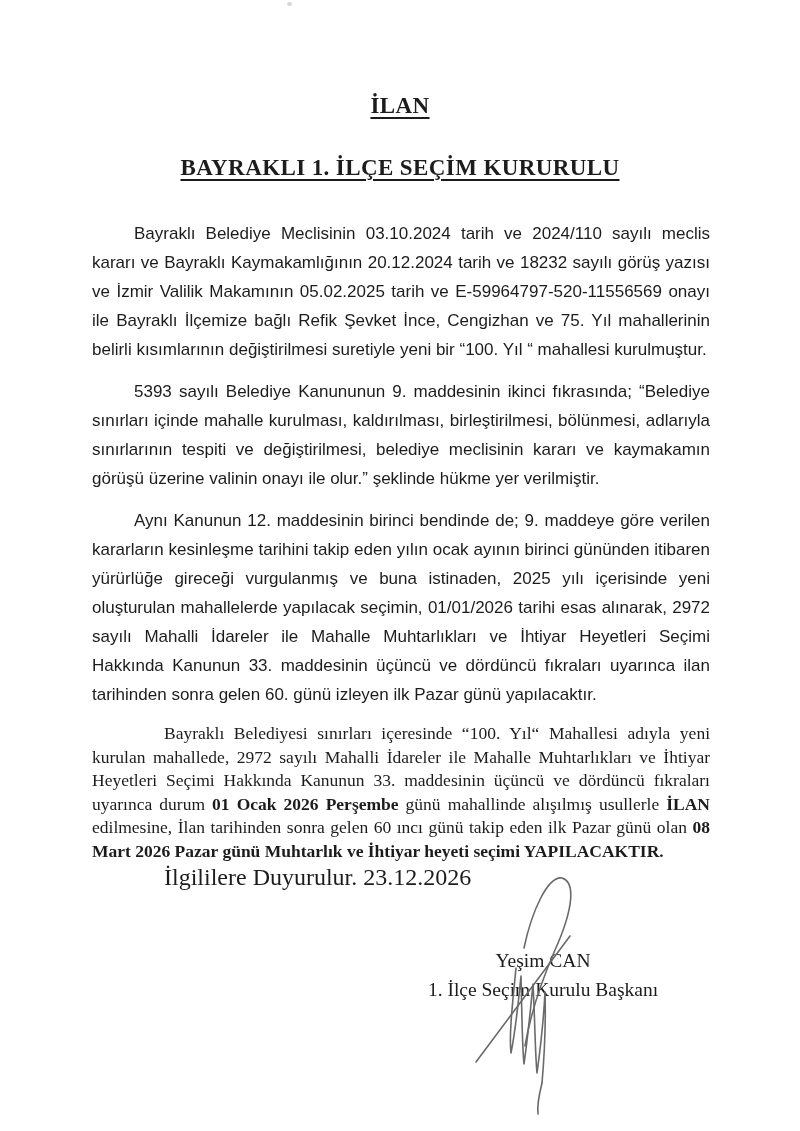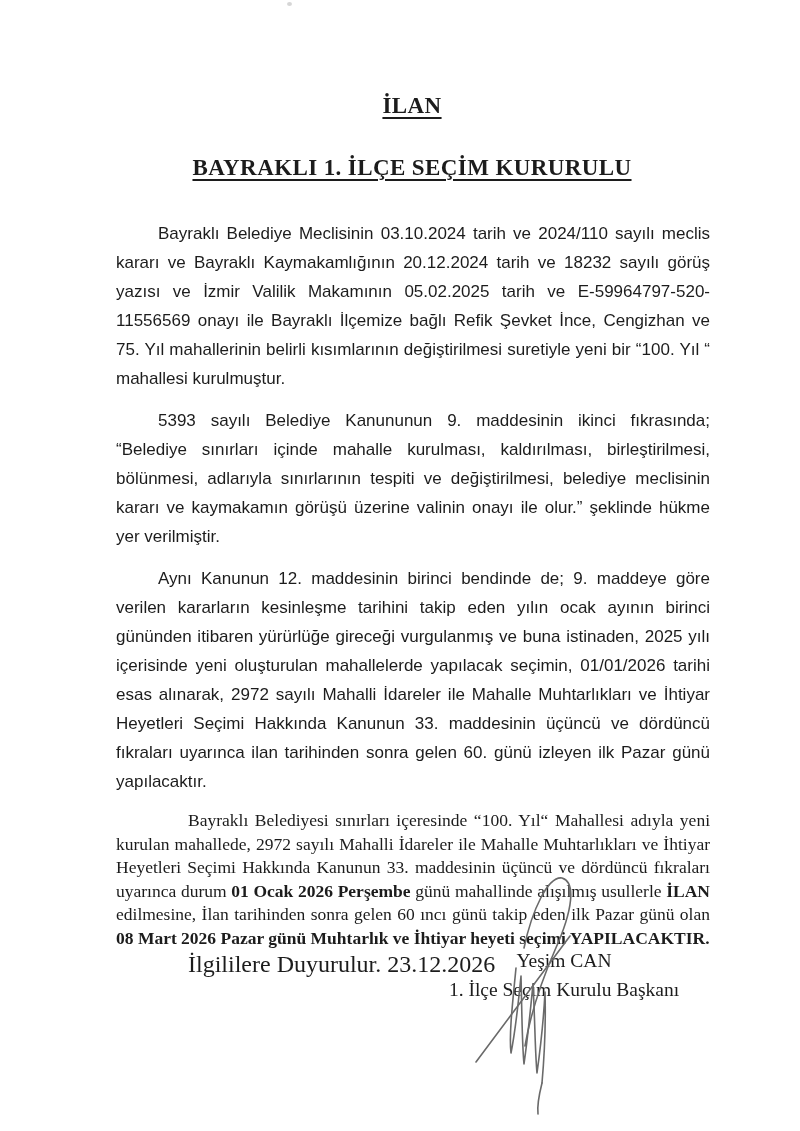--- a/index.html
+++ b/index.html
@@ -10,21 +10,20 @@
   html,body{margin:0;padding:0;background:#888;}
   .page{
     position:relative;
     width:800px;height:1131px;
     margin:0 auto;
     background:var(--paper);
     color:var(--ink);
     overflow:hidden;
     box-sizing:border-box;
     padding-top:90px;
-    padding-left:24px;
   }
   .titles{text-align:center;}
   .titles h1,.titles h2{
     font-family:"Liberation Serif","DejaVu Serif",serif;
     font-weight:bold;
     margin:0;
     font-size:23px;
     letter-spacing:0.4px;
   }
   .titles h1 span,.titles h2 span{
@@ -55,21 +54,21 @@
     margin-bottom:0;
   }
   .closing{
     font-family:"Liberation Serif","DejaVu Serif",serif;
     font-size:24px;
     line-height:24px;
     margin:2px 90px 0 164px;
   }
   .sig-block{
     position:absolute;
-    left:431px;top:946px;
+    left:410px;top:946px;
     width:266px;
     text-align:center;
     font-family:"Liberation Serif","DejaVu Serif",serif;
     font-size:19.5px;
     line-height:29px;
   }
   .sig-svg{
     position:absolute;
     left:452px;top:868px;
     width:170px;height:250px;

